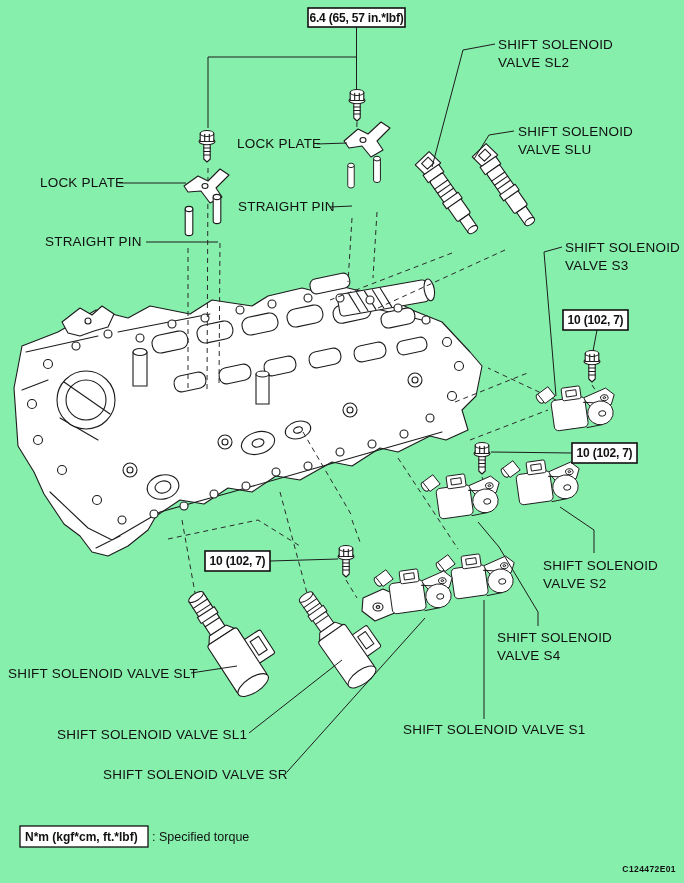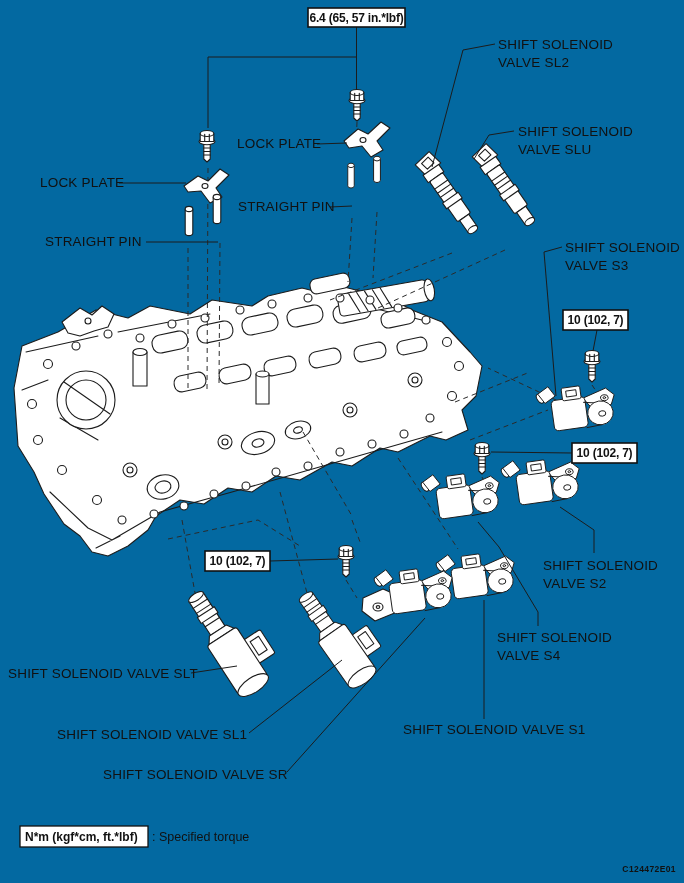--- a/index.html
+++ b/index.html
@@ -1,16 +1,16 @@
 <!DOCTYPE html>
 <html><head>
 <meta charset="utf-8">
 <style>
   html,body{margin:0;padding:0;background:#ffffff;}
-  .page{position:relative;width:684px;height:883px;background:#0369a1;overflow:hidden;
+  .page{position:relative;width:684px;height:883px;background:#86efac;overflow:hidden;
         font-family:"Liberation Sans", sans-serif;}
   svg{position:absolute;left:0;top:0;}
   svg *{vector-effect:none;}
   .ln{stroke:#1c1c1c;stroke-width:1.1;fill:none;stroke-linejoin:round;stroke-linecap:round;}
   .fw{stroke:#1c1c1c;stroke-width:1.1;fill:#ffffff;stroke-linejoin:round;}
   .ldr{stroke:#1c1c1c;stroke-width:1;fill:none;stroke-linejoin:round;}
   .dash{stroke:#2a2a2a;stroke-width:1;fill:none;stroke-dasharray:5 4;}
   .callout{font-size:13.5px;letter-spacing:.2px;fill:#111;}
   .torqbox{fill:#ffffff;stroke:#111;stroke-width:1.6;}
   .torqtxt{font-size:12px;font-weight:bold;fill:#111;letter-spacing:-.2px;}

